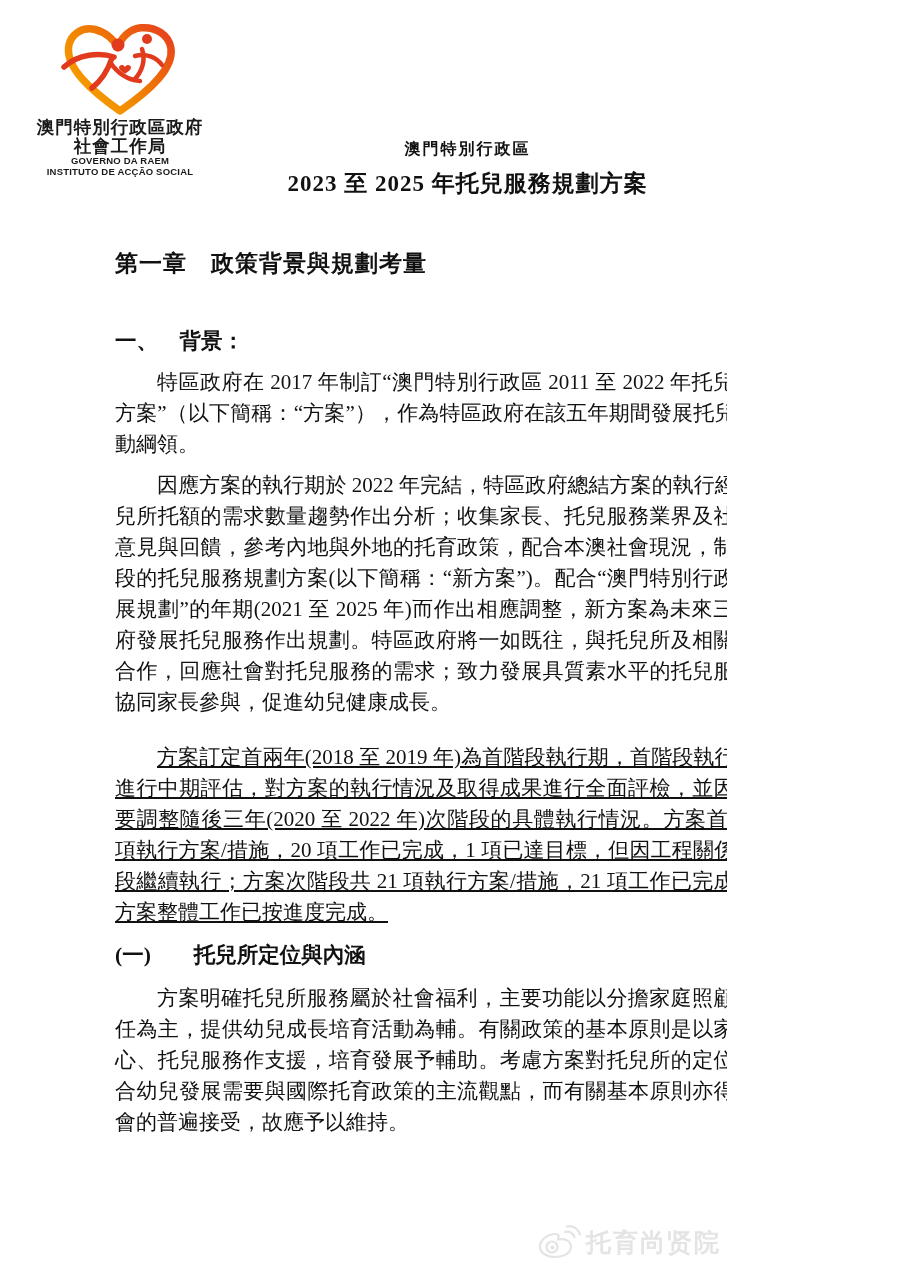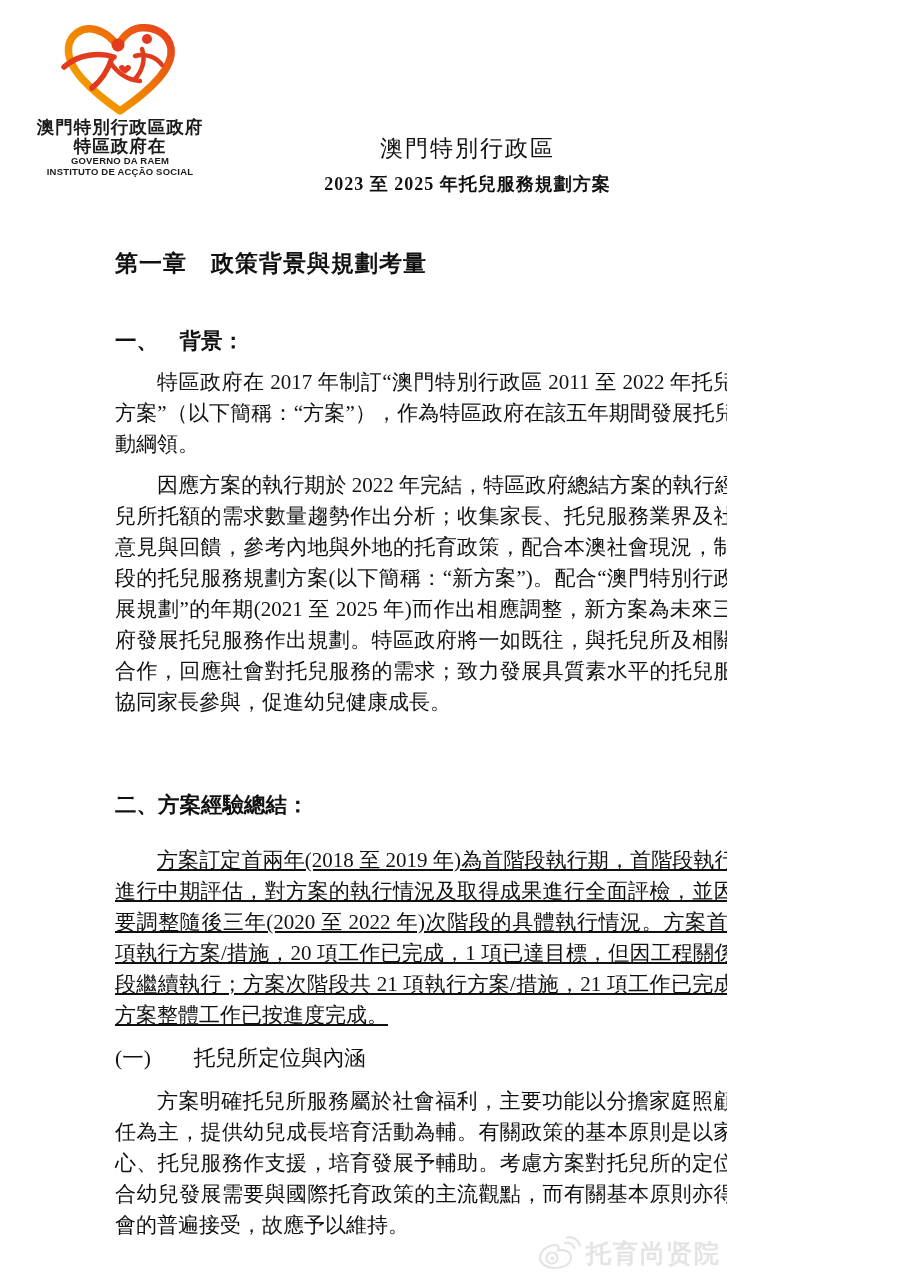--- a/index.html
+++ b/index.html
@@ -41,28 +41,28 @@
   }
 
   
   .title-block {
     position: absolute;
     left: 115px; top: 133px;
     width: 705px;
     text-align: center;
   }
   .doc-title-1 {
-    font-size: 23px;
-    font-weight: normal;
+    font-size: 16px;
+    font-weight: bold;
     line-height: 31px;
     letter-spacing: 2px;
   }
   .doc-title-2 {
     margin-top: 3px;
-    font-size: 18px;
+    font-size: 23px;
     font-weight: bold;
     line-height: 34px;
     letter-spacing: 1px;
   }
   .chapter-heading {
     position: absolute;
     left: 115px; top: 248px;
     width: 705px;
     text-align: left;
     font-size: 23px;
@@ -83,36 +83,36 @@
   .content h3 {
     margin: 0;
     font-size: 21.5px;
     font-weight: bold;
     line-height: 31px;
   }
   .content h3.sec2 { margin-top: 72px; }
   .content h4 {
     margin: 12px 0 0 0;
     font-size: 21.5px;
-    font-weight: normal;
+    font-weight: bold;
     line-height: 31px;
   }
   .content p {
     margin: 10px 0 0 0;
     text-indent: 2em;
     text-align: justify;
     text-align-last: left;
   }
   .content p.p3 { margin-top: 24px; text-decoration: underline; }
   .content p.p4 { margin-top: 12px; }
 
   
   .watermark {
     position: absolute;
-    right: 6px; bottom: 8px;
+    right: 6px; bottom: 19px;
     display: flex;
     align-items: center;
     gap: 5px;
   }
   .watermark-text {
     font-family: "Liberation Sans", "DejaVu Sans", sans-serif;
     font-weight: bold;
     font-size: 25px;
     letter-spacing: 2px;
     color: #e4e4e4;
@@ -138,38 +138,37 @@
         <path d="M6,47 C20,34 42,32 56,37" fill="none" stroke="#E23A1D" stroke-width="5.5" stroke-linecap="round"></path>
         <path d="M54,38 C50,50 44,60 34,68" fill="none" stroke="#E23A1D" stroke-width="5.5" stroke-linecap="round"></path>
         <path d="M52,42 C60,54 70,60 82,61" fill="none" stroke="#E23A1D" stroke-width="4.5" stroke-linecap="round"></path>
         <circle cx="89" cy="19" r="5"></circle>
         <path d="M84,29 C88,40 84,52 76,60" fill="none" stroke="#E23A1D" stroke-width="4.5" stroke-linecap="round"></path>
         <path d="M77,36 C88,33 98,37 104,45" fill="none" stroke="#E23A1D" stroke-width="4.5" stroke-linecap="round"></path>
         <path d="M67,47 c-2,-3.2 -6,-2 -6,0.8 c0,2 3,4 6,6 c3,-2 6,-4 6,-6 c0,-2.8 -4,-4 -6,-0.8 Z"></path>
       </g>
     </svg>
     <div class="org-zh">澳門特別行政區政府</div>
-    <div class="org-zh">特區政府在</div>
+    <div class="org-zh">社會工作局</div>
     <div class="org-pt">GOVERNO DA RAEM</div>
     <div class="org-pt">INSTITUTO DE ACÇÃO SOCIAL</div>
   </div>
 
   <div class="title-block">
     <div class="doc-title-1">澳門特別行政區</div>
     <div class="doc-title-2">2023 至 2025 年托兒服務規劃方案</div>
   </div>
 
   <div class="chapter-heading">第一章　政策背景與規劃考量</div>
 
   <div class="content">
     <h3 class="sec1">一、　背景：</h3>
     <p class="p1">特區政府在 2017 年制訂“澳門特別行政區 2011 至 2022 年托兒服務規劃方案”（以下簡稱：“方案”），作為特區政府在該五年期間發展托兒服務的行動綱領。</p>
     <p class="p2">因應方案的執行期於 2022 年完結，特區政府總結方案的執行經驗，對托兒所托額的需求數量趨勢作出分析；收集家長、托兒服務業界及社會大眾的意見與回饋，參考內地與外地的托育政策，配合本澳社會現況，制訂新一階段的托兒服務規劃方案(以下簡稱：“新方案”)。配合“澳門特別行政區五年發展規劃”的年期(2021 至 2025 年)而作出相應調整，新方案為未來三年特區政府發展托兒服務作出規劃。特區政府將一如既往，與托兒所及相關業界通力合作，回應社會對托兒服務的需求；致力發展具質素水平的托兒服務，同時協同家長參與，促進幼兒健康成長。</p>
 
-    <h3 class="sec2">二、方案經驗總結：</h3>
     <p class="p3">方案訂定首兩年(2018 至 2019 年)為首階段執行期，首階段執行期完結後進行中期評估，對方案的執行情況及取得成果進行全面評檢，並因應社會需要調整隨後三年(2020 至 2022 年)次階段的具體執行情況。方案首階段共 21 項執行方案/措施，20 項工作已完成，1 項已達目標，但因工程關係轉至次階段繼續執行；方案次階段共 21 項執行方案/措施，21 項工作已完成。因此，方案整體工作已按進度完成。</p>
 
     <h4>(一)　　托兒所定位與內涵</h4>
     <p class="p4">方案明確托兒所服務屬於社會福利，主要功能以分擔家庭照顧幼兒的責任為主，提供幼兒成長培育活動為輔。有關政策的基本原則是以家照顧為核心、托兒服務作支援，培育發展予輔助。考慮方案對托兒所的定位與內涵符合幼兒發展需要與國際托育政策的主流觀點，而有關基本原則亦得到本澳社會的普遍接受，故應予以維持。</p>
   </div>
 
   <div class="watermark">
     <svg width="44" height="36" viewBox="0 0 44 36" aria-hidden="true">
       <g stroke="#e4e4e4" stroke-width="2.2" fill="none" stroke-linecap="round">
         <path d="M19,10 C10,10 3,16 3,23 C3,29 10,33 18,33 C27,33 34,29 34,22.5 C34,17 28,14 21,15.5 C22.5,11.5 21,10 19,10 Z"></path>

